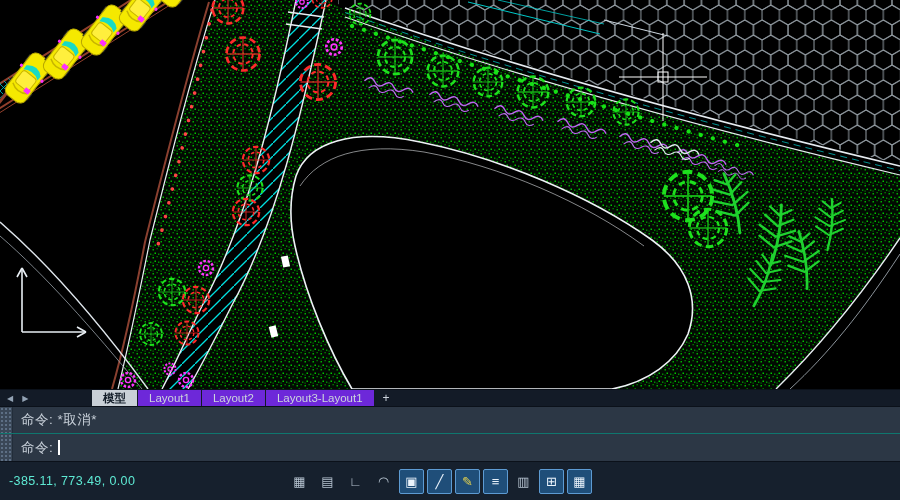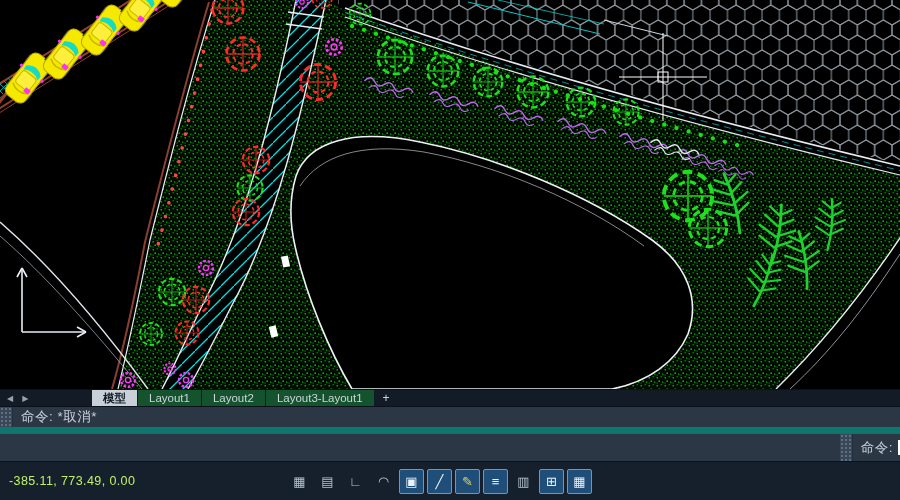--- a/index.html
+++ b/index.html
@@ -2,31 +2,31 @@
 <html><head>
 <meta charset="utf-8">
 <style>
   html,body{margin:0;padding:0;background:#000;}
   .app{width:900px;height:500px;font-family:"Liberation Sans","DejaVu Sans",sans-serif;display:flex;flex-direction:column;background:#000;overflow:hidden;}
   .canvas-wrap{height:389px;position:relative;background:#000;}
   .canvas-wrap svg{display:block;}
   .tabbar{height:18px;background:#131b27;display:flex;align-items:stretch;border-top:1px solid #0b111a;border-bottom:1px solid #0b111a;box-sizing:border-box;}
   .tabnav{width:88px;display:flex;align-items:center;gap:3px;padding-left:4px;}
   .navbtn{color:#93a3b4;font-size:8px;padding:1px 3px;}
-  .tab{font-size:11.5px;line-height:16px;padding:0 11px;color:#ccd4dc;background:#14532d;border-right:1px solid #121a26;white-space:nowrap;}
+  .tab{font-size:11.5px;line-height:16px;padding:0 11px;color:#ccd4dc;background:#6d28d9;border-right:1px solid #121a26;white-space:nowrap;}
   .tab.on{background:#c9d0d7;color:#131d29;font-weight:bold;text-align:right;}
   .tab-add{background:transparent;border-right:none;padding:0 8px;font-size:12px;color:#ccd4dc;}
   .cmd{background:#2c3745;display:flex;flex-direction:column;}
-  .cmd-row{height:27px;box-sizing:border-box;display:flex;align-items:center;border-bottom:7px solid #0f766e;}
+  .cmd-row{height:27px;box-sizing:border-box;display:flex;align-items:center;border-bottom:1px solid #0f766e;}
   .grip{width:12px;align-self:stretch;background-color:#3a4757;background-image:radial-gradient(#5d6f85 1px,transparent 1.1px);background-size:4px 4px;border-right:1px solid #222d3a;}
   .cmd-text{color:#c7cfd8;font-size:13.5px;padding-left:8px;letter-spacing:.5px;}
   .caret{display:inline-block;width:2px;height:15px;background:#fff;margin-left:5px;animation:blink 1.1s steps(1) infinite;}
   @keyframes blink{50%{opacity:0;}}
   .statusbar{height:39px;background:#16202d;display:flex;align-items:center;padding:0 9px;border-top:1px solid #0b111a;box-sizing:border-box;}
-  .coords{color:#bef264;font-size:12.5px;width:278px;letter-spacing:.4px;}
+  .coords{color:#5eead4;font-size:12.5px;width:278px;letter-spacing:.4px;}
   .sicons{display:flex;gap:3px;}
   .sbtn{width:23px;height:23px;display:flex;align-items:center;justify-content:center;font-size:13px;color:#b6c3d0;border:1px solid transparent;border-radius:2px;}
   .sbtn.on{background:#1f4e79;border-color:#5d9bd3;color:#eaf3fc;}
 </style>
 </head>
 <body>
 
 <div class="app">
 
   <div class="canvas-wrap">
@@ -241,21 +241,21 @@
     <div class="tab">Layout2</div>
     <div class="tab">Layout3-Layout1</div>
     <div class="tab tab-add">+</div>
   </div>
 
   <div class="cmd">
     <div class="cmd-row">
       <div class="grip"></div>
       <span class="cmd-text">命令: *取消*</span>
     </div>
-    <div class="cmd-row" style="border-bottom:none;justify-content:flex-end;">
+    <div class="cmd-row" style="border-bottom:none;">
       <div class="grip"></div>
       <span class="cmd-text">命令:</span>
       <span class="caret"></span>
     </div>
   </div>
 
   <div class="statusbar">
     <span class="coords">-385.11, 773.49, 0.00</span>
     <div class="sicons">
       <div class="sbtn">▦</div>

